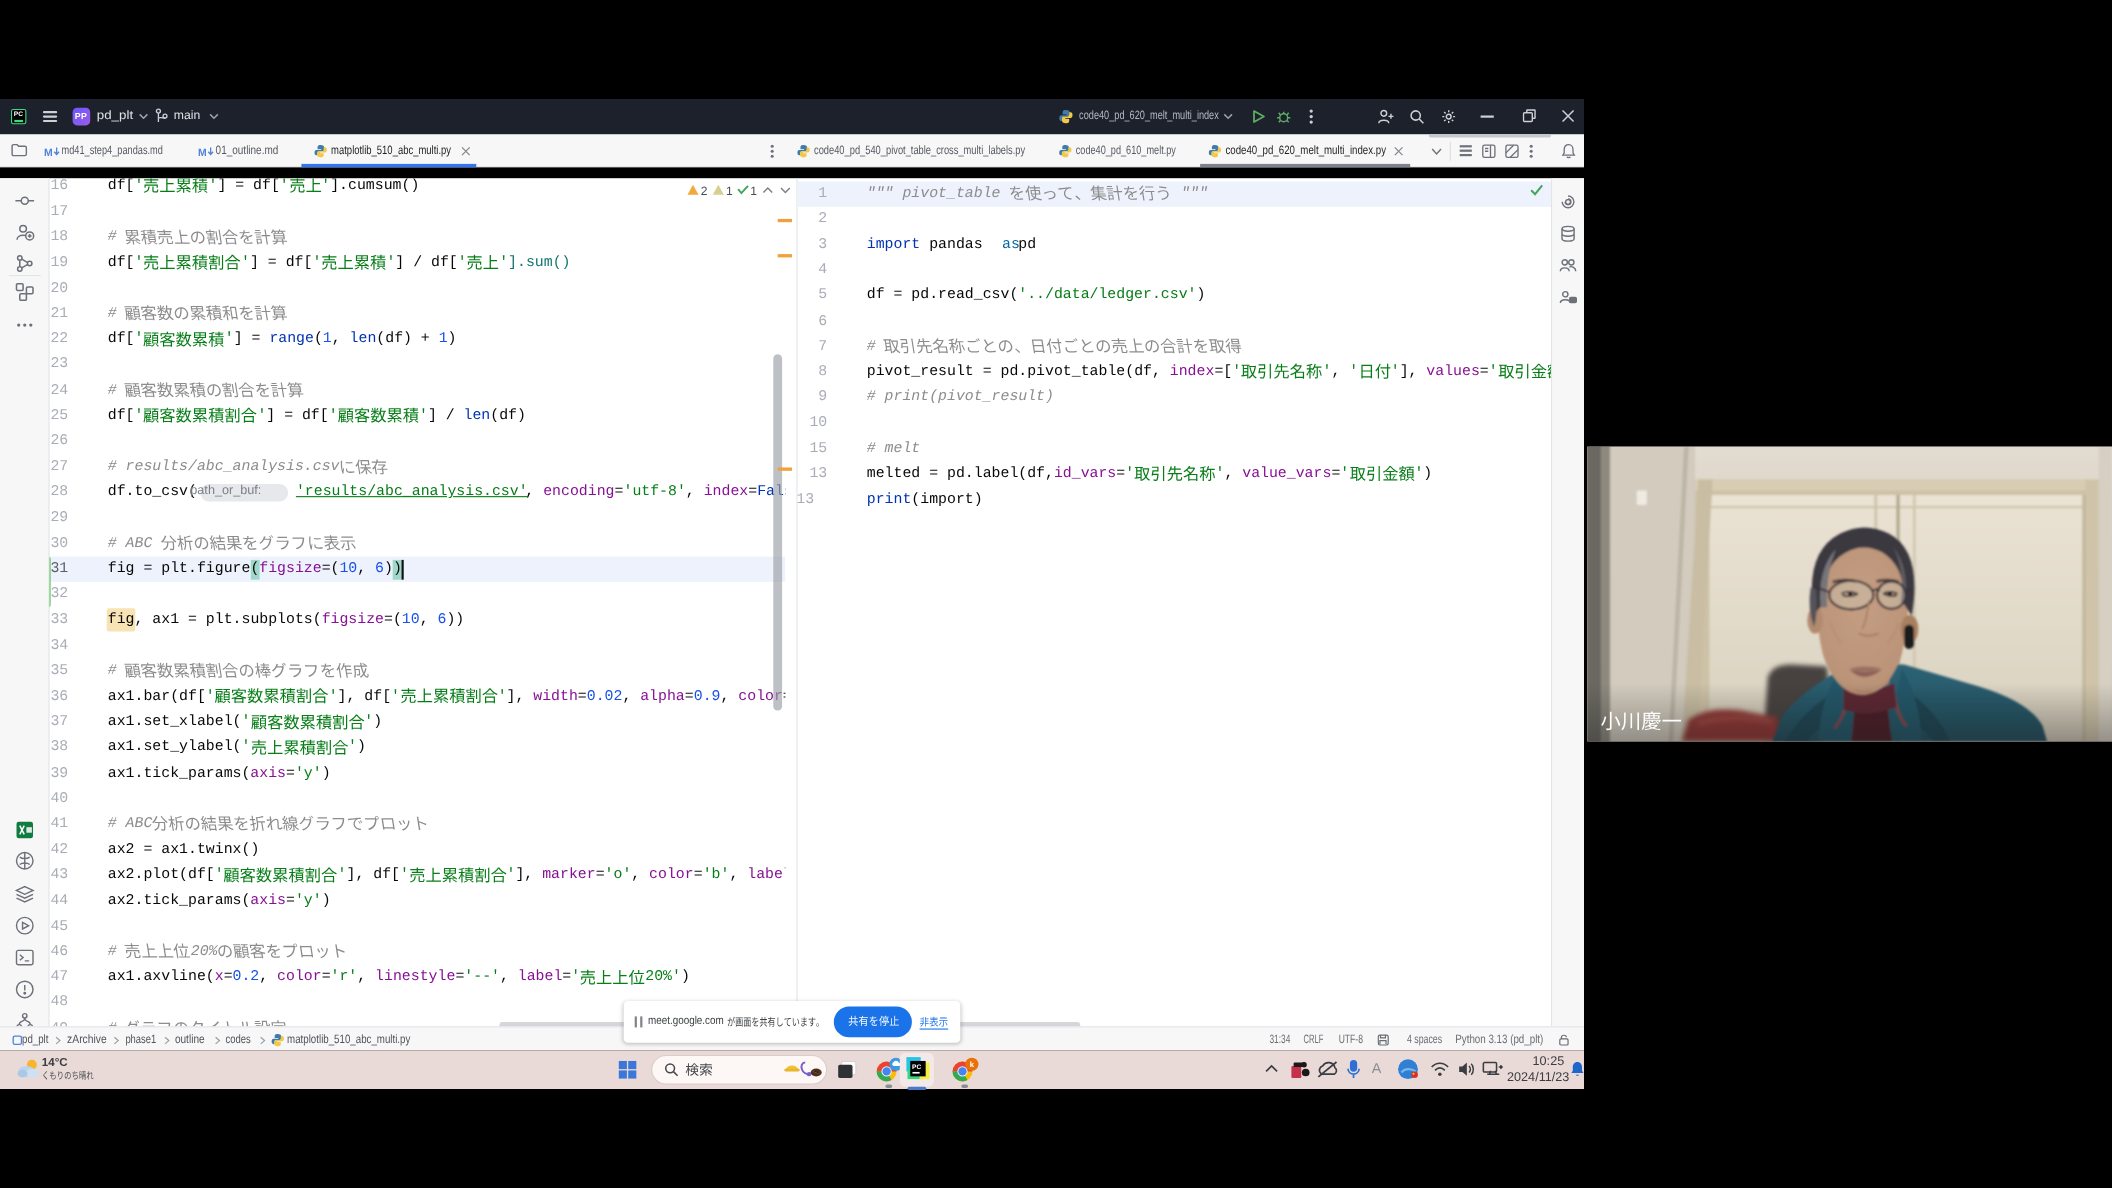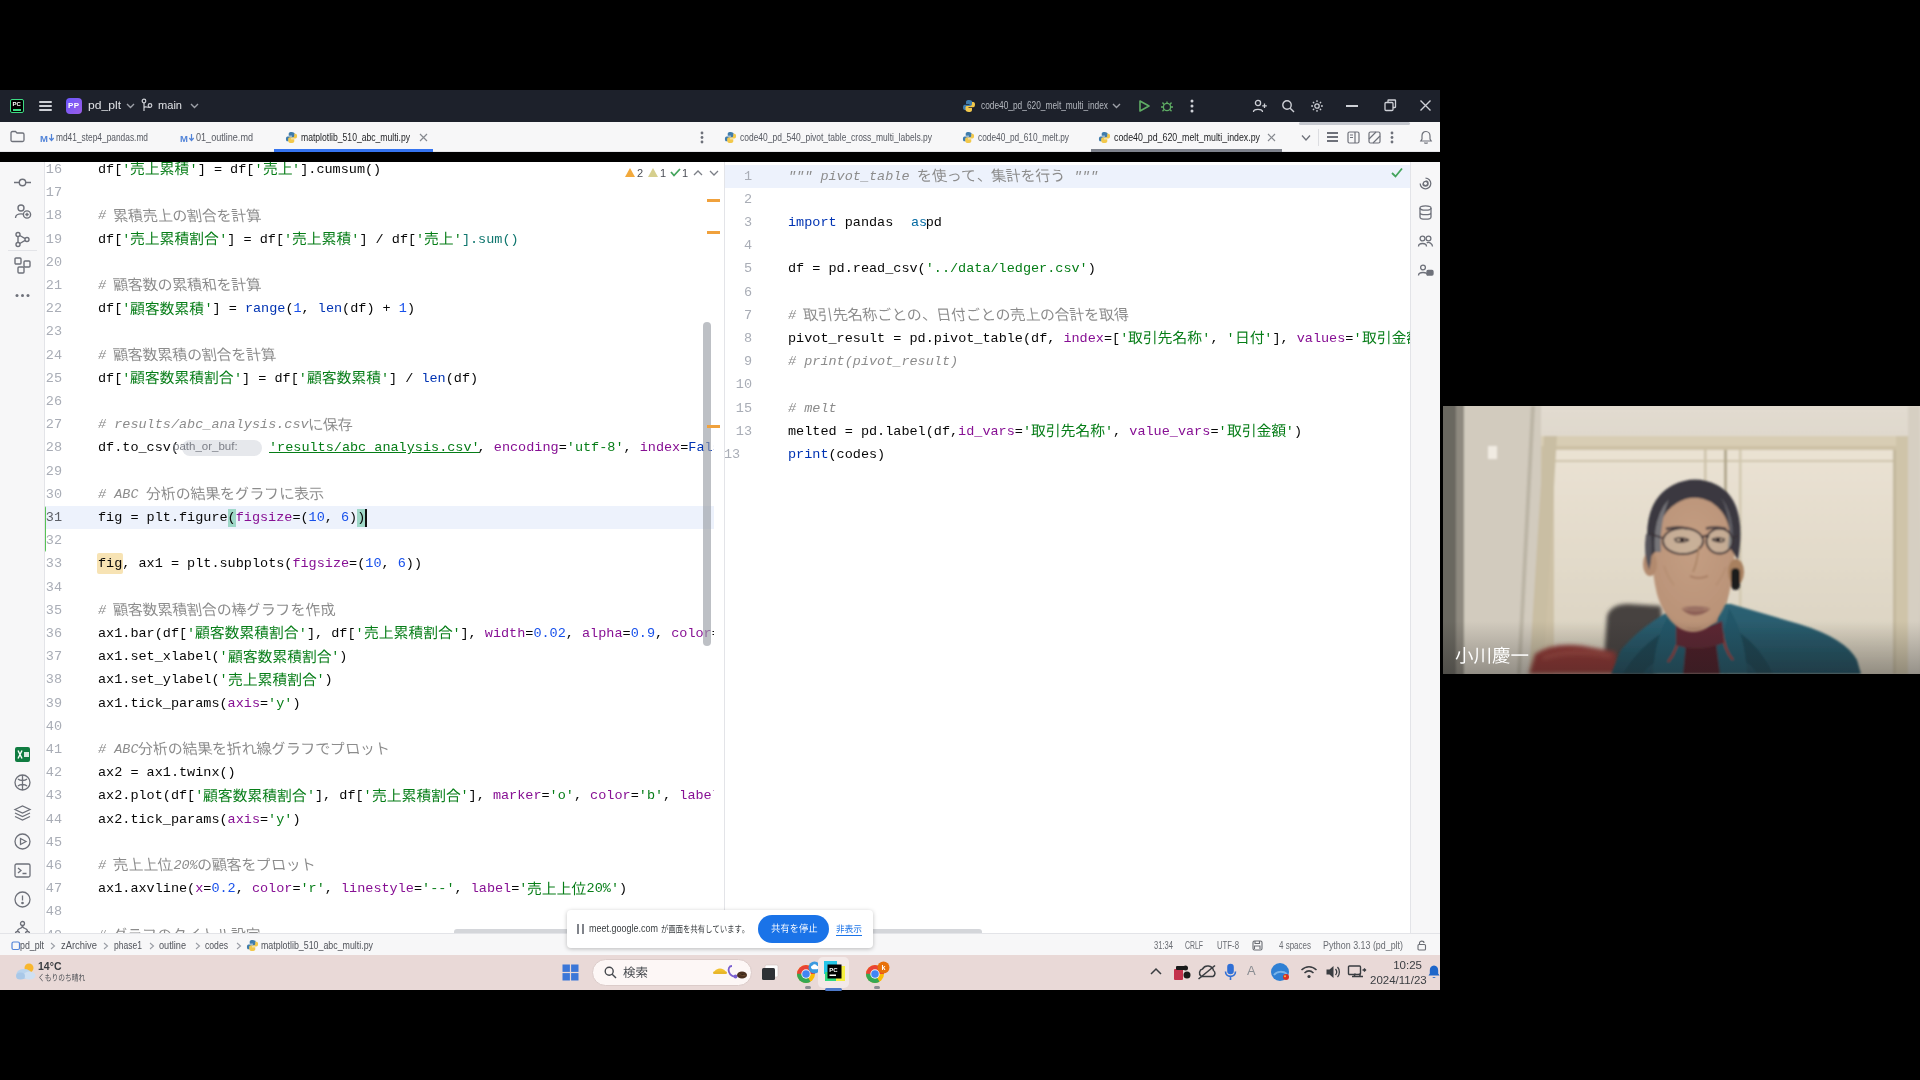--- a/index.html
+++ b/index.html
@@ -872,21 +872,21 @@
           <use href="#j50" x="0"></use>
           <use href="#j51" x="1000"></use>
           <use href="#j60" x="2000"></use>
           <use href="#j61" x="3000"></use>
         </g>
       </svg>
       <span style="position:absolute;left:560.8px;top:257.7px;font:13.5px 'Liberation Mono',monospace;line-height:23.2px;color:#067d17;white-space:pre;">'</span>
       <span style="position:absolute;left:568.9px;top:257.7px;font:13.5px 'Liberation Mono',monospace;line-height:23.2px;color:#070707;white-space:pre;">)</span>
       <div class="abs" style="left:-13px;top:280.9px;width:40px;text-align:center;font:13.5px 'Liberation Mono';line-height:23.2px;color:#a9adb6;">13</div>
       <span style="position:absolute;left:63.0px;top:280.9px;font:13.5px 'Liberation Mono',monospace;line-height:23.2px;color:#0033b3;white-space:pre;">print</span>
-      <span style="position:absolute;left:103.5px;top:280.9px;font:13.5px 'Liberation Mono',monospace;line-height:23.2px;color:#070707;white-space:pre;">(codes)</span>
+      <span style="position:absolute;left:103.5px;top:280.9px;font:13.5px 'Liberation Mono',monospace;line-height:23.2px;color:#070707;white-space:pre;">(import)</span>
     </div>
     <svg class="abs" style="left:1390px;top:4px" width="14" height="13">
       <path d="M2 7 L5.5 10.5 L12 2.5" stroke="#43a45c" stroke-width="1.8" fill="none"></path>
     </svg>
     <div class="abs" style="left:454px;top:767px;width:264px;height:7px;background:#b8bbc2;opacity:.6;border-radius:3px;"></div>
     <div class="abs" style="left:790px;top:767px;width:192px;height:7px;background:#b8bbc2;opacity:.6;border-radius:3px;"></div>
   </div>
 <div class="abs" style="left:0;top:933px;width:1440px;height:22px;background:#f7f7f8;border-top:1px solid #e3e4e8;">
     <svg class="abs" style="left:11px;top:7px" width="10" height="10">
       <rect x="1" y="1" width="7.5" height="7.5" rx="1.5" fill="none" stroke="#5183d8" stroke-width="1.2"></rect>

